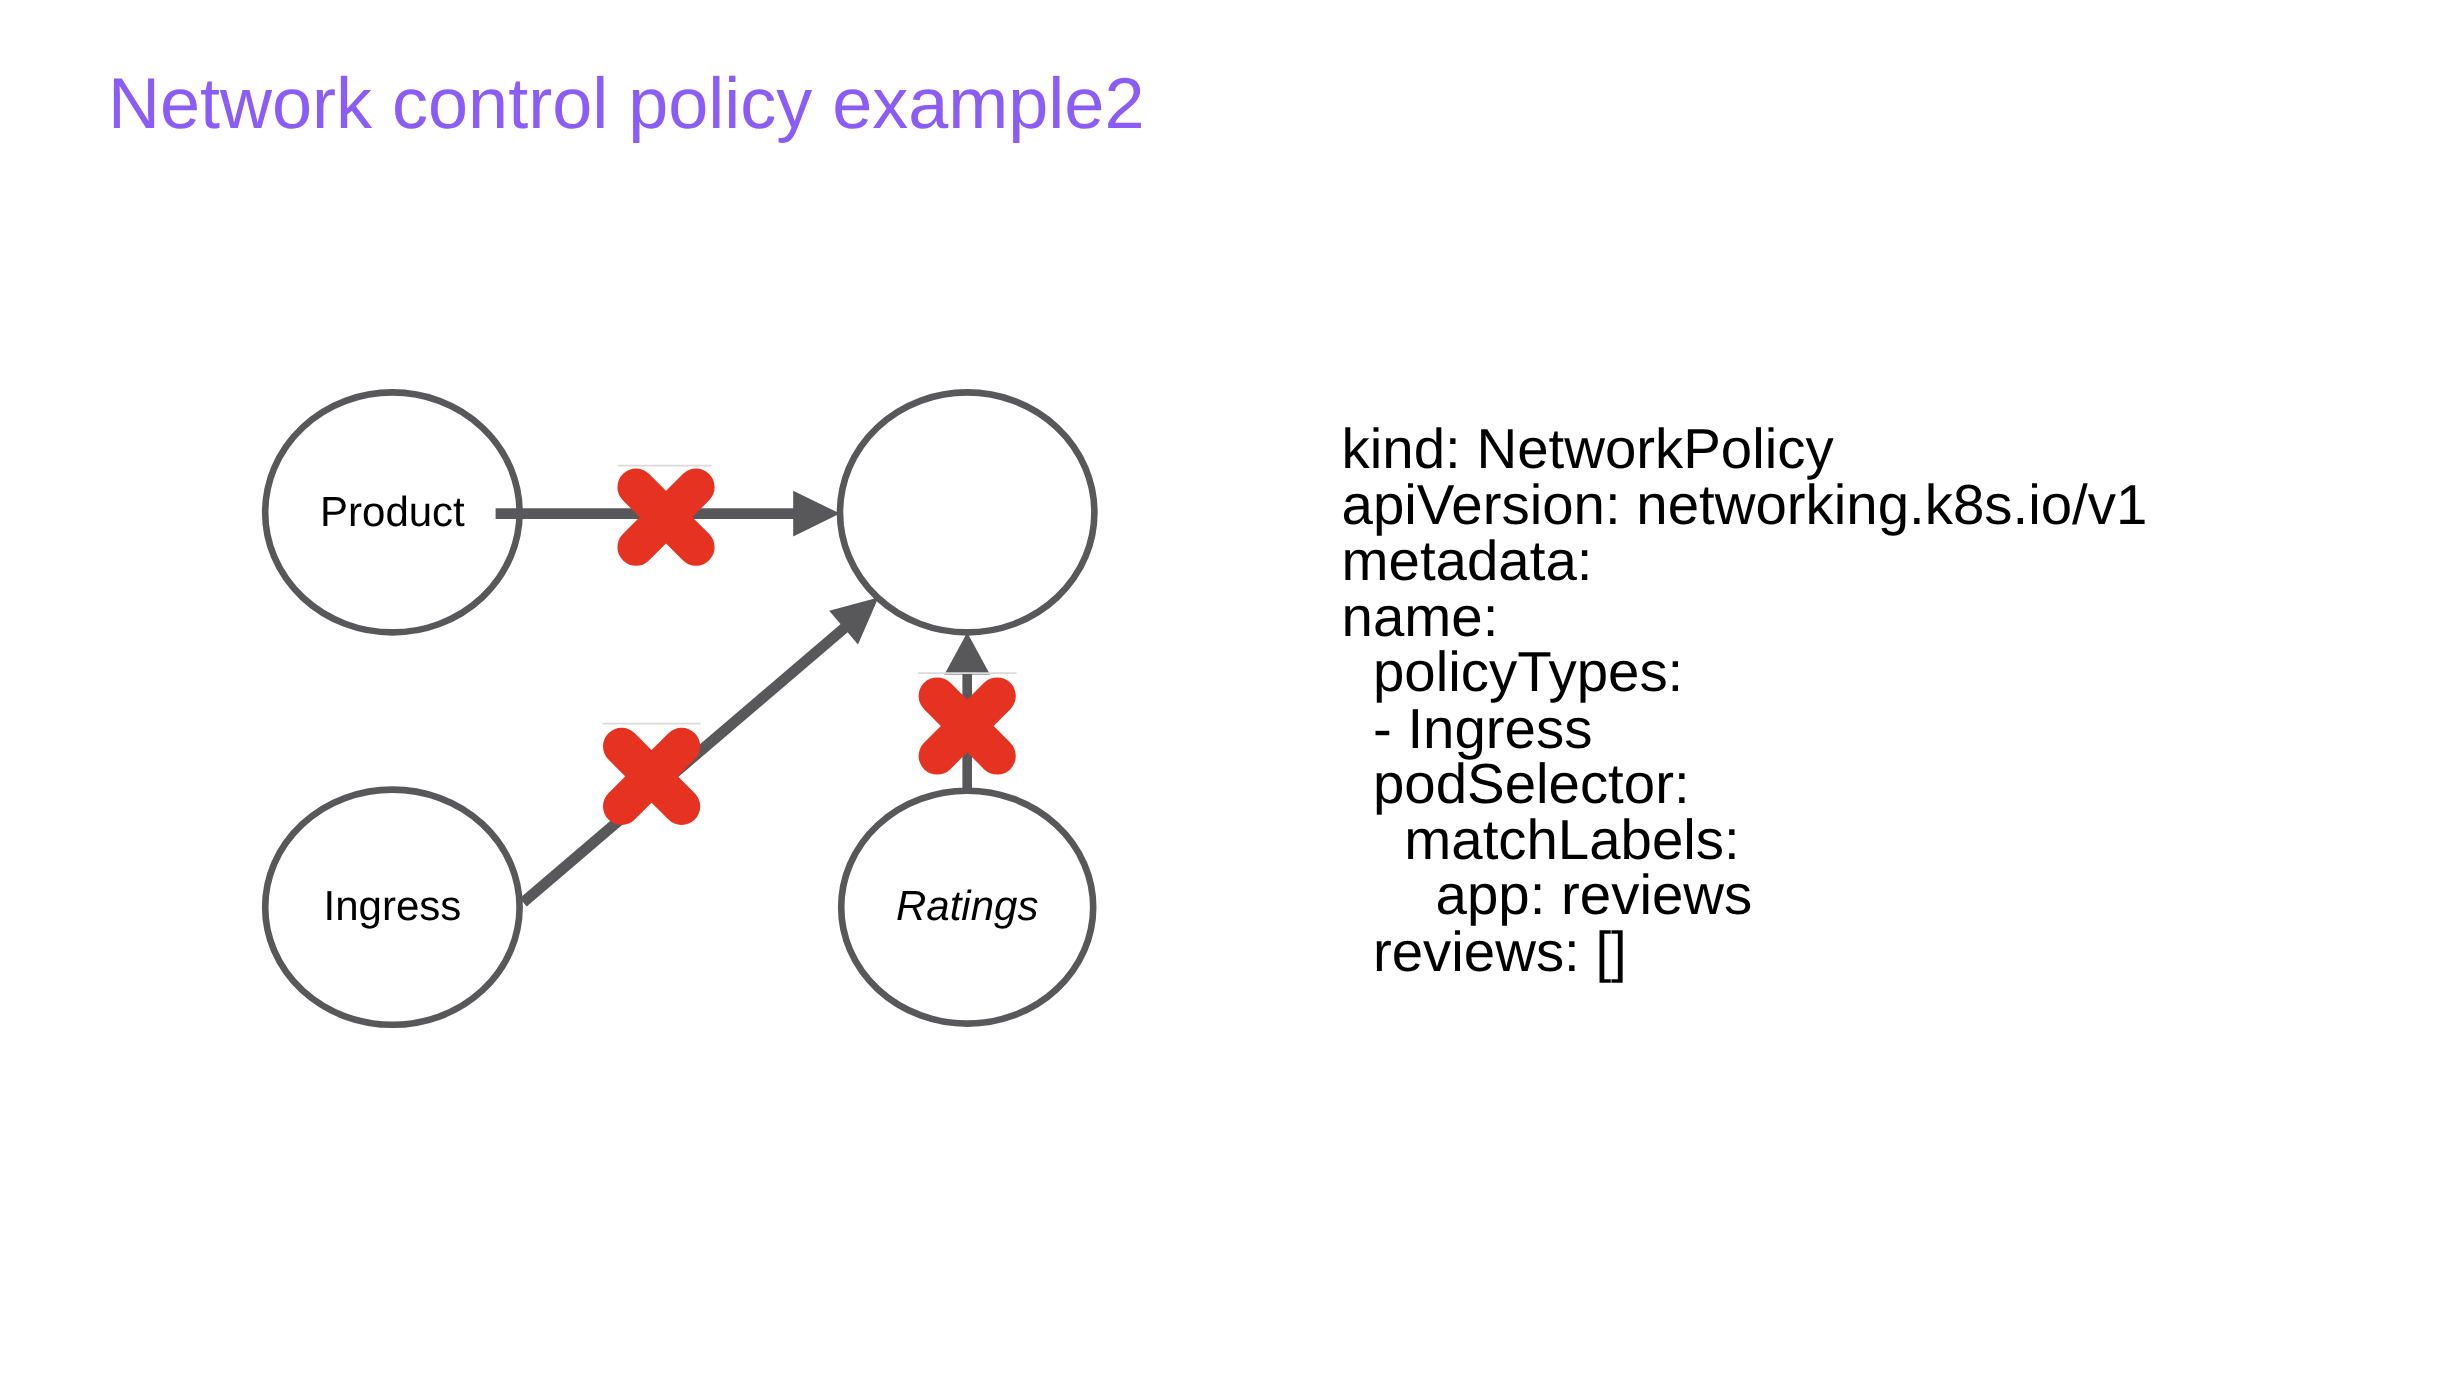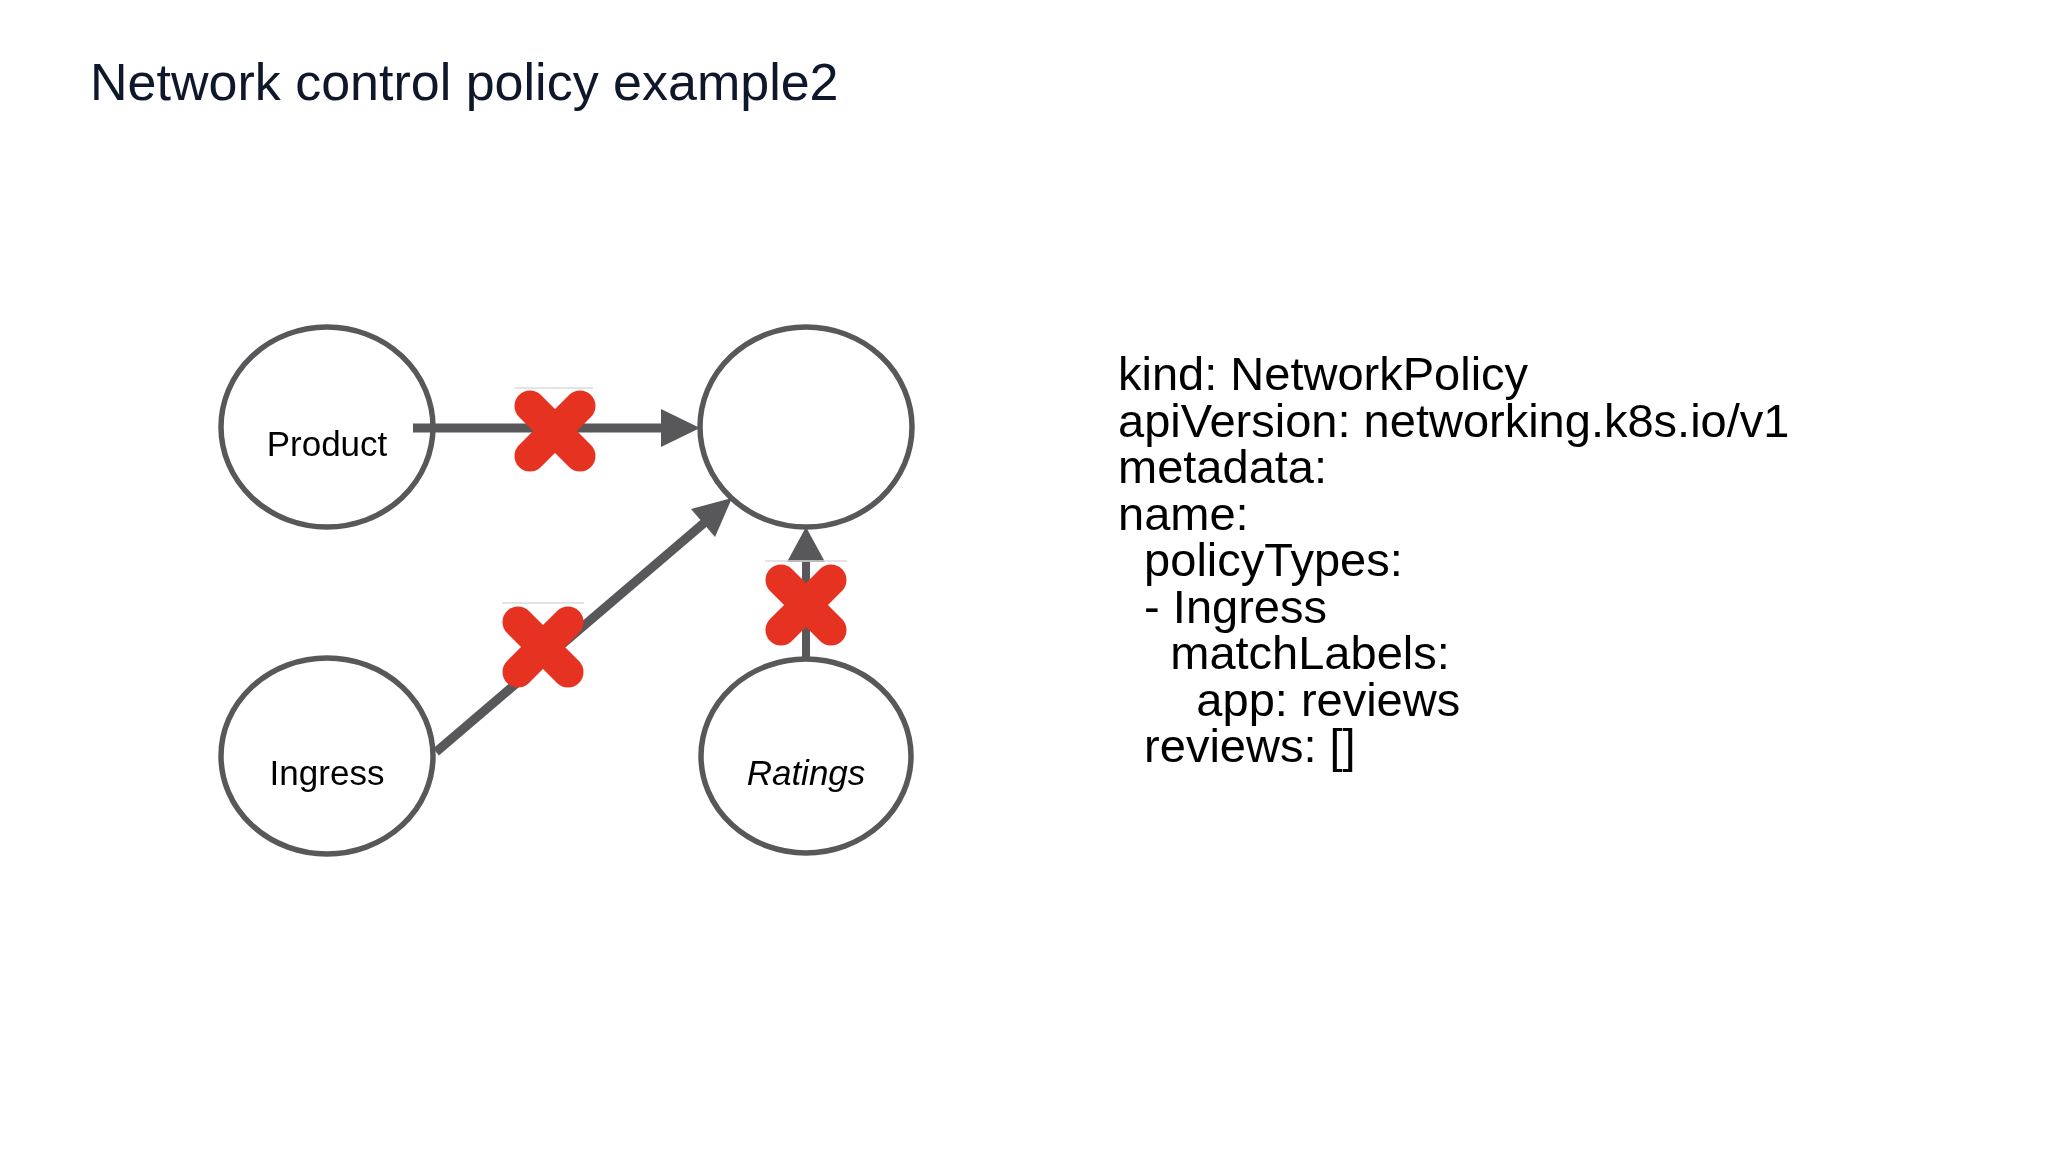--- a/index.html
+++ b/index.html
@@ -12,43 +12,42 @@
     width: 2048px;
     height: 1152px;
     background: #ffffff;
     overflow: hidden;
     font-family: "Liberation Sans", sans-serif;
   }
   .slide-title {
     position: absolute;
     left: 90px;
     top: 52px;
-    font-size: 52px;
+    font-size: 60px;
     line-height: 1.18;
     font-weight: 400;
-    color: #0f172a;
+    color: #8b5cf6;
     white-space: nowrap;
     margin: 0;
   }
   .diagram-svg {
     position: absolute;
     left: 0;
     top: 0;
     width: 2048px;
     height: 1152px;
   }
   .node-label {
     position: absolute;
     width: 300px;
     text-align: center;
     font-size: 35px;
     line-height: 48px;
     color: #000000;
     white-space: nowrap;
-    margin-top: 17px;
   }
   .node-label.product { left: 177px; top: 403px; }
   .node-label.reviews { left: 656px; top: 403px; }
   .node-label.details { left: 177px; top: 732px; }
   .node-label.ratings { left: 656px; top: 732px; font-style: italic; }
   .yaml-block {
     position: absolute;
     left: 1118px;
     top: 351px;
     font-size: 47px;
@@ -111,18 +110,19 @@
   <div class="node-label details">Ingress</div>
   <div class="node-label ratings">Ratings</div>
 
   <div class="yaml-block">
     <div class="yaml-line">kind: NetworkPolicy</div>
     <div class="yaml-line">apiVersion: networking.k8s.io/v1</div>
     <div class="yaml-line">metadata:</div>
     <div class="yaml-line">name:</div>
     <div class="yaml-line">  policyTypes:</div>
     <div class="yaml-line">  - Ingress</div>
+    <div class="yaml-line">  podSelector:</div>
     <div class="yaml-line">    matchLabels:</div>
     <div class="yaml-line">      app: reviews</div>
     <div class="yaml-line">  reviews: []</div>
   </div>
 
 </div>
 
 </body></html>

